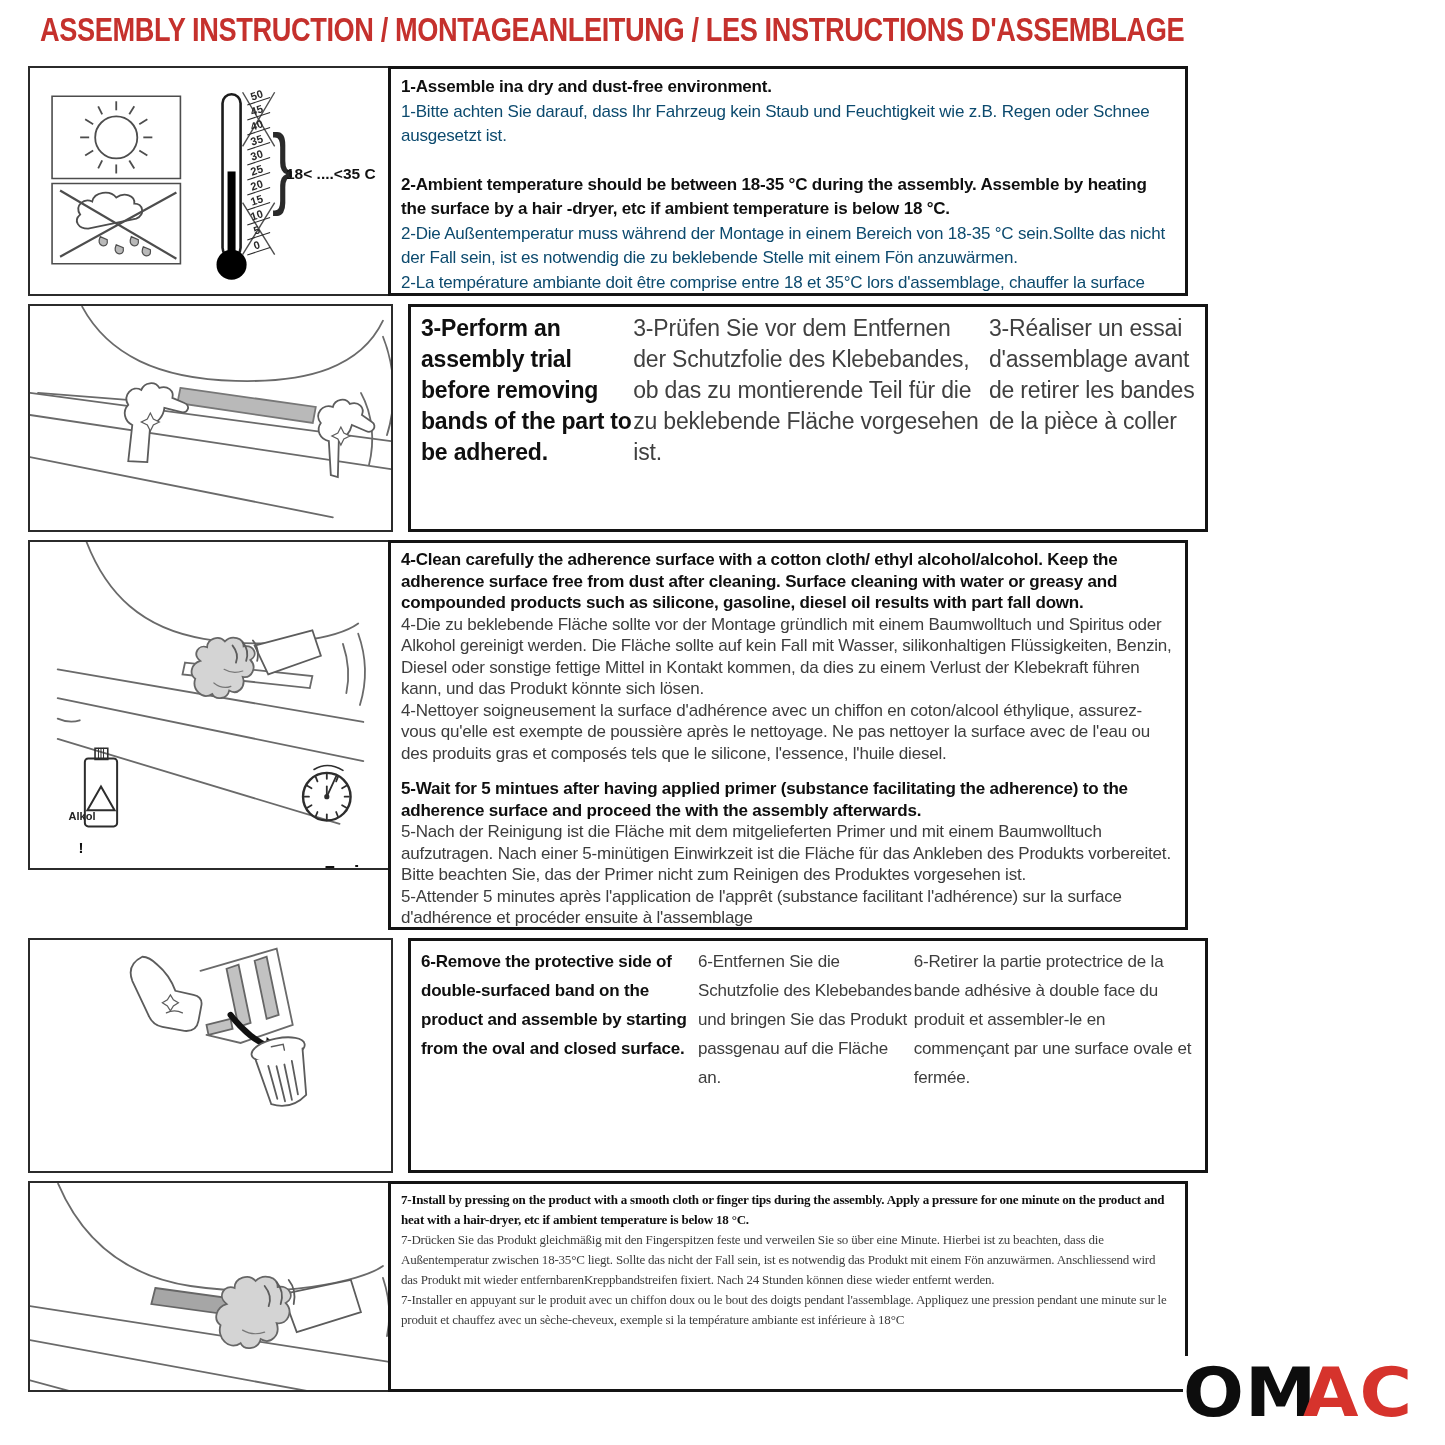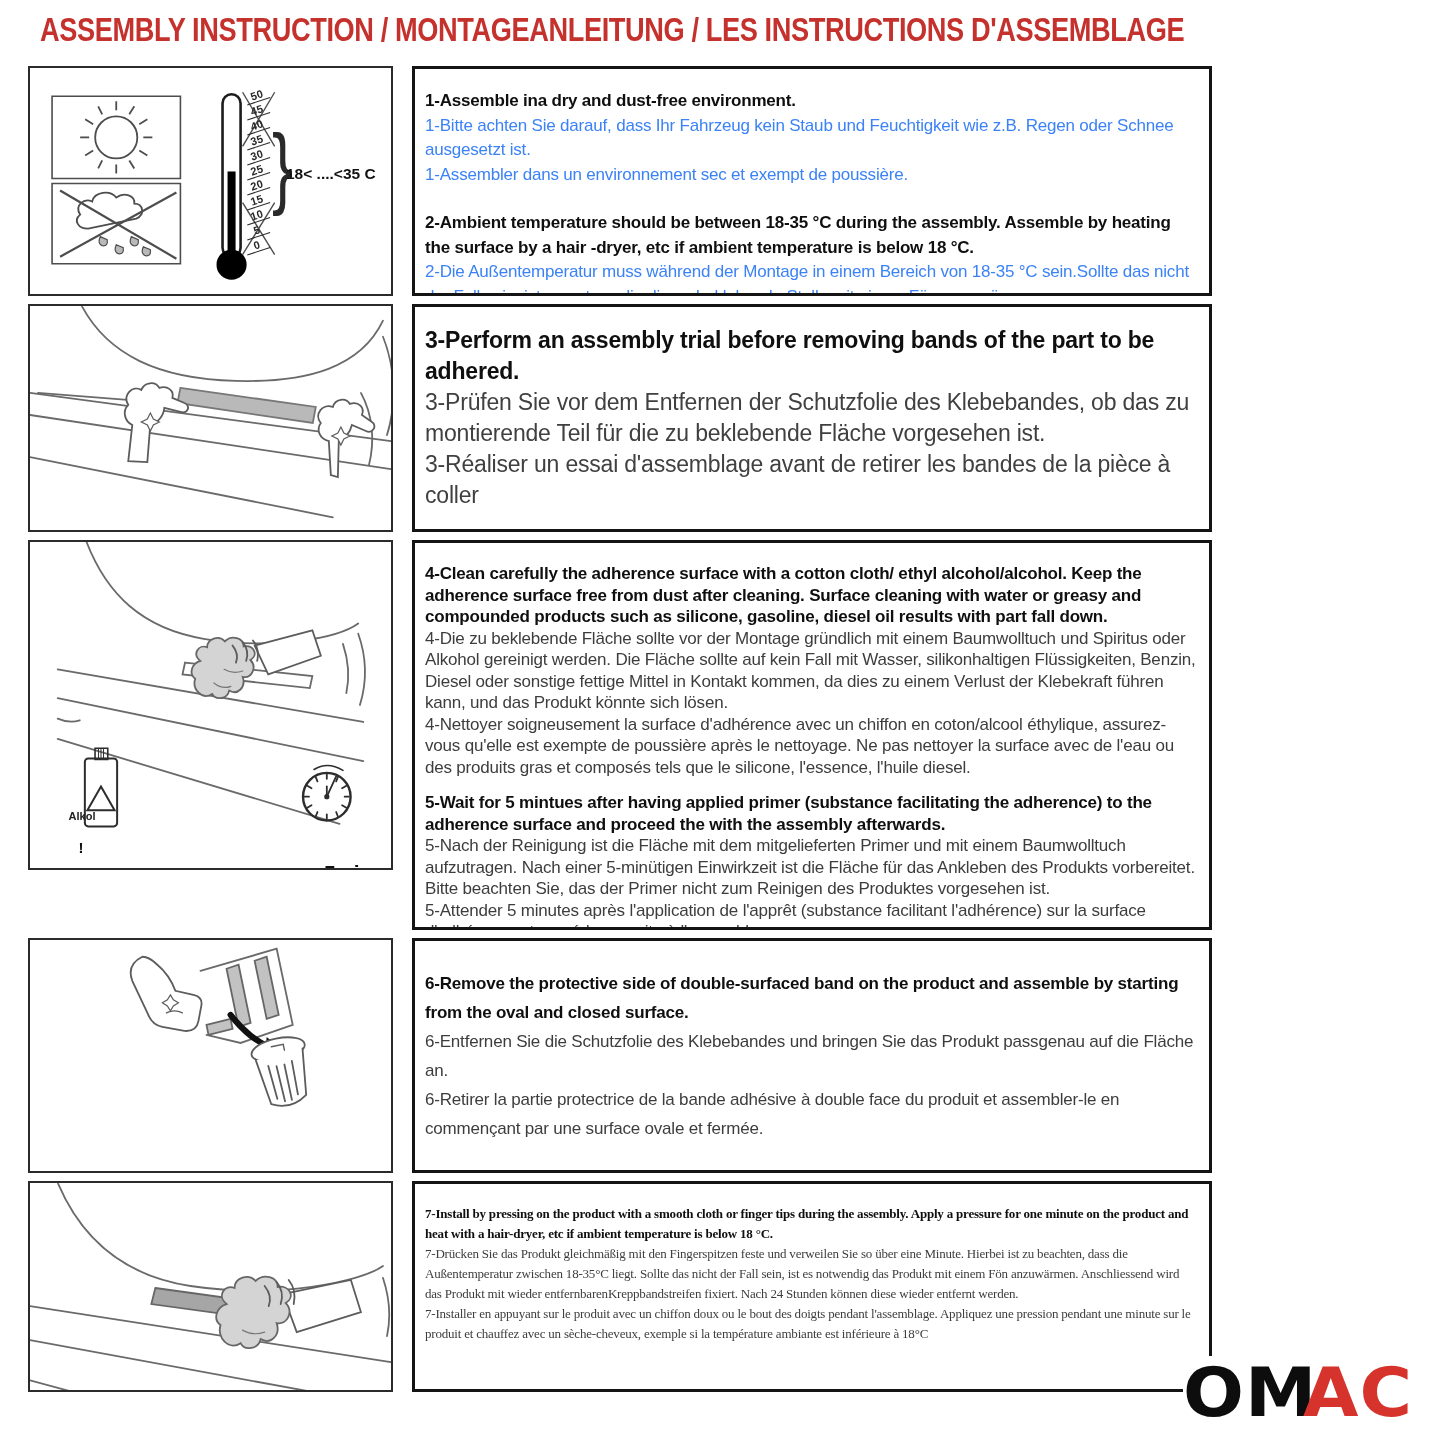--- a/index.html
+++ b/index.html
@@ -3,25 +3,25 @@
 <meta charset="utf-8">
 <style>
   html,body{margin:0;padding:0;background:#ffffff;}
   #page{position:relative;width:1445px;height:1445px;background:#fff;overflow:hidden;
         font-family:"Liberation Sans", sans-serif;color:#222;}
   .title{position:absolute;left:40px;top:10px;font-size:34px;font-weight:bold;
          color:#c5312d;white-space:nowrap;letter-spacing:-0.5px;
          transform:scaleX(0.80);transform-origin:left top;}
   .lbox{position:absolute;left:28px;width:365px;border:2.5px solid #2b2b2b;
         background:#fff;box-sizing:border-box;overflow:hidden;}
-  .rbox{position:absolute;left:412px;width:800px;border:3px solid #141414;
-        background:#fff;box-sizing:border-box;padding:20px 10px;overflow:hidden;}
-  .rbox.center{display:flex;flex-direction:column;justify-content:center;}
+  .rbox{position:absolute;left:388px;width:800px;border:3px solid #141414;
+        background:#fff;box-sizing:border-box;padding:6px 10px;overflow:hidden;}
+  .rbox.center{display:flex;flex-direction:row;justify-content:center;margin-left:20px;}
   .rbox p{margin:0;}
-  .t1 p{font-size:17px;line-height:24.5px;letter-spacing:-0.2px;color:#3b82f6;}
+  .t1 p{font-size:17px;line-height:24.5px;letter-spacing:-0.2px;color:#0c4a6e;}
   .t3 p{font-size:23px;line-height:31px;letter-spacing:-0.2px;color:#404040;}
   .t45 p{font-size:17px;line-height:21.5px;letter-spacing:-0.2px;color:#3d3d3d;}
   .t6 p{font-size:17px;line-height:29px;letter-spacing:-0.2px;color:#3d3d3d;}
   .t7 p{font-size:13px;line-height:20px;letter-spacing:-0.2px;color:#3d3d3d;font-family:Liberation Serif, serif;}
   p.bold{font-weight:bold;color:#0f0f0f;}
   p.gap{margin-top:24px;}
   p.gap2{margin-top:14px;}
   .art{position:absolute;left:0;top:0;width:100%;height:100%;}
   .art path,.art line,.art rect,.art circle,.art ellipse,.art polygon,.art polyline{vector-effect:non-scaling-stroke;}
   
@@ -103,21 +103,20 @@
     <span class="scale-num" style="top:127px">15</span>
     <span class="scale-num" style="top:142px">10</span>
     <span class="scale-num" style="top:157px">5</span>
     <span class="scale-num" style="top:172px">0</span>
     <span class="brace">}</span>
     <span class="temp-label">18&lt; ....&lt;35 C</span>
   </div>
   <div class="rbox t1" style="top:66px;height:230px">
     <p class="bold">1-Assemble ina dry and dust-free environment.</p>
     <p>1-Bitte achten Sie darauf, dass Ihr Fahrzeug kein Staub und Feuchtigkeit wie z.B. Regen oder Schnee ausgesetzt ist.</p>
-    <p>1-Assembler dans un environnement sec et exempt de poussière.</p>
     <p class="bold gap">2-Ambient temperature should be between 18-35 °C  during the assembly. Assemble by heating the surface by a hair -dryer, etc if ambient temperature is below 18 °C.</p>
     <p>2-Die Außentemperatur muss während der Montage in einem Bereich von 18-35 °C  sein.Sollte das nicht der Fall sein, ist es notwendig die zu beklebende Stelle mit einem Fön anzuwärmen.</p>
     <p>2-La température ambiante doit être comprise entre 18 et 35°C lors d'assemblage, chauffer la surface avec un sèche-cheveux par exemple si celle-ci est inférieure à 18°C.</p>
   </div>
 
   <div class="lbox" style="top:304px;height:228px">
     <svg class="art" viewBox="0 0 360 222">
       <g fill="none" stroke="#6a6a6a" stroke-width="1.8" stroke-linecap="round">
         <g>
           <path d="M52,0 C78,48 128,72 205,74 C278,76 330,60 352,14"></path>

